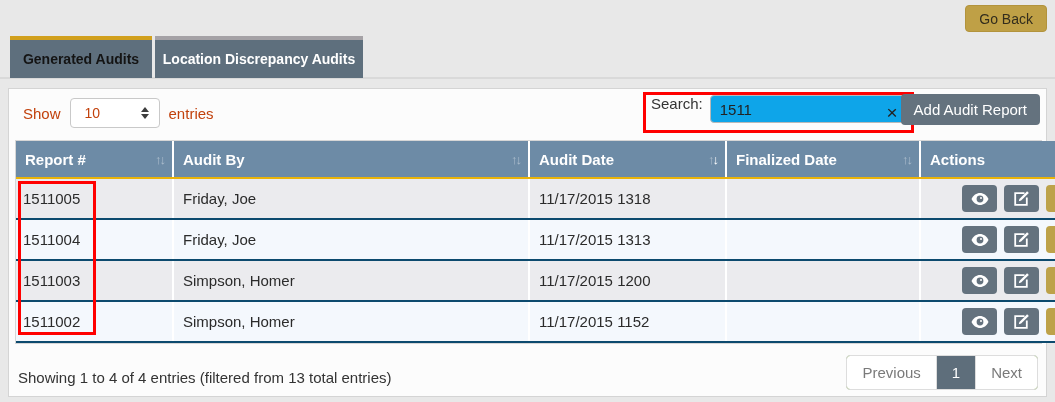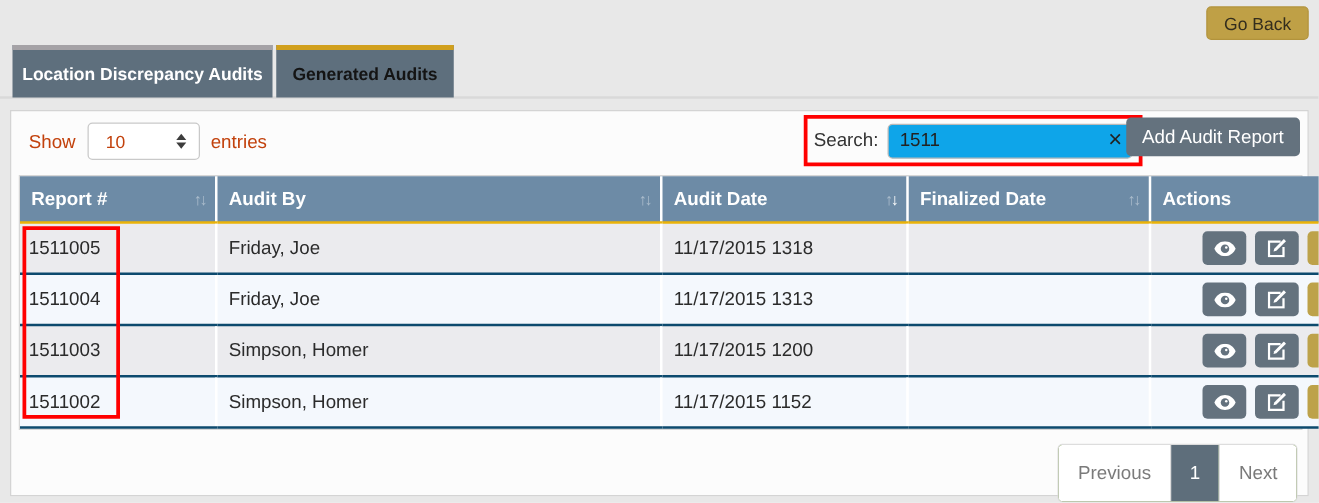--- a/index.html
+++ b/index.html
@@ -33,21 +33,21 @@
     border-radius:4px; display:flex; align-items:center; padding:0 10px 0 14px;
     font-size:14px; cursor:pointer; }
   .page-size .val { flex:1; }
   .sel-arrows { display:flex; flex-direction:column; align-items:center; gap:2px; }
   .sel-arrows i { display:block; width:0; height:0; border-left:4px solid transparent;
     border-right:4px solid transparent; }
   .sel-arrows .up { border-bottom:5px solid #3d3d3d; }
   .sel-arrows .dn { border-top:5px solid #3d3d3d; }
 
   .search-wrap { position:absolute; left:634px; top:3px; height:41px; border:3px solid #ff0000;
-    display:flex; align-items:center; gap:7px; padding:0 5px 0 5px; }
+    display:flex; gap:7px; padding:0 5px 0 5px; }
   .search-label { font-size:15px; color:#333; }
   .search-box { position:relative; }
   .search-input { width:196px; height:28px; background:#0ea5e9; border:1px solid #b9b9b9;
     border-radius:4px; padding:0 26px 0 9px; font-size:15px; color:#222;
     font-family:inherit; outline:none; }
   .clear-x { position:absolute; right:8px; top:50%; transform:translateY(-54%);
     font-size:19px; color:#222; cursor:pointer; line-height:1; }
 
   .add-btn { position:absolute; right:6px; top:5px; height:31px; padding:0 13px;
     background:#64727e; color:#fff; border:none; border-radius:4px; font-size:15px;
@@ -77,45 +77,45 @@
   td.col-report { padding-left:7px; }
   td.col-actions { padding:0 8px 0 0; }
   .act-group { display:flex; justify-content:flex-end; align-items:center; gap:7px; }
   .act { width:35px; height:27px; border:none; border-radius:4px; display:flex;
     align-items:center; justify-content:center; cursor:pointer; }
   .act.slate { background:#64727e; }
   .act.gold { background:#bda24a; }
 
   
   .summary { position:absolute; left:9px; top:280px; font-size:15px; color:#333; }
-  .pagination { position:absolute; right:8px; top:266px; height:47px; display:flex;
+  .pagination { position:absolute; right:8px; top:266px; height:35px; display:flex;
     background:#4d7c0f; border:1px solid #dddddd; border-radius:4px; overflow:hidden; }
   .page-btn { display:flex; align-items:center; padding:0 15px; font-size:15px;
     color:#7a7a7a; cursor:pointer; background:#fff; border:none; font-family:inherit; }
   .page-btn + .page-btn { border-left:1px solid #ddd; }
   .page-btn.active { background:#5e6e7b; color:#fff; }
 
   
   .anno-report { position:absolute; left:18px; top:181px; width:78px; height:154px;
     border:3px solid #ff0000; z-index:5; pointer-events:none; }
 </style>
 </head>
 <body>
 
 <div class="screen">
 
   <button class="go-back">Go Back</button>
 
   <div class="tabs-line"></div>
   <div class="tabs">
+    <div class="tab t1 active">
+      <span>Generated Audits</span>
+    </div>
     <div class="tab t2">
       <span>Location Discrepancy Audits</span>
-    </div>
-    <div class="tab t1 active">
-      <span>Generated Audits</span>
     </div>
   </div>
 
   <div class="panel">
 
     <div class="show-group">
       <span>Show</span>
       <div class="page-size">
         <span class="val">10</span>
         <span class="sel-arrows">
@@ -310,20 +310,21 @@
                       </g>
           </svg>
         </button>
       </span>
     </td>
   </tr>
           </tbody>
       </table>
     </div>
 
+    <div class="summary">Showing 1 to 4 of 4 entries (filtered from 13 total entries)</div>
 
     <div class="pagination">
       <button class="page-btn">Previous</button>
       <button class="page-btn active">1</button>
       <button class="page-btn">Next</button>
     </div>
   </div>
 
   <div class="anno-report"></div>
 </div>

